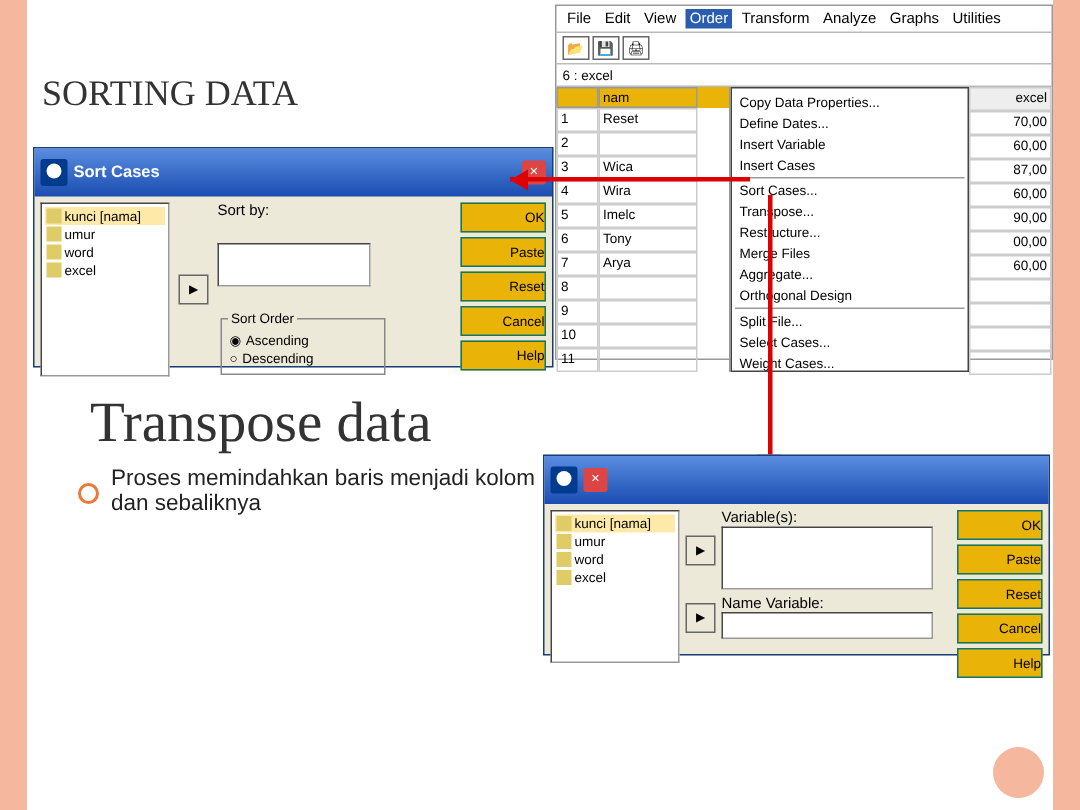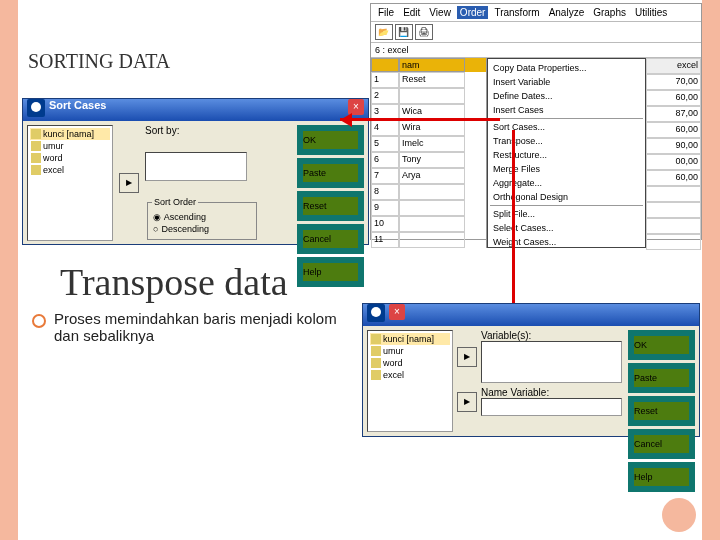--- a/index.html
+++ b/index.html
@@ -1,19 +1,19 @@
 <!DOCTYPE html>
 <html><head>
 <meta charset="utf-8">
 <style>
 body{margin:0;padding:0;width:720px;height:540px;font-family:Arial,sans-serif;background:#fff;position:relative;overflow:hidden}
 .frame{position:absolute;top:0;left:0;right:0;bottom:0;border-left:18px solid #f5b89e;border-right:18px solid #f5b89e}
-.title1{position:absolute;top:50px;left:28px;font-family:Georgia,serif;font-size:20px;color:#333}
+.title1{position:absolute;top:50px;left:28px;font-family:Georgia,serif;font-size:24px;color:#333}
 .title2{position:absolute;top:260px;left:60px;font-family:Georgia,serif;font-size:38px;color:#333}
-.bullet-row{position:absolute;top:310px;left:32px;display:flex;align-items:flex-start;gap:8px;width:310px}
+.bullet-row{position:absolute;top:310px;left:52px;display:flex;align-items:center;gap:8px;width:310px}
 .bullet-icon{width:10px;height:10px;border:2px solid #e87a3a;border-radius:50%;margin-top:4px;flex-shrink:0}
 .bullet-text{font-size:15px;color:#222}
 
 
 .mb{position:absolute;top:3px;left:370px;width:330px;height:235px;border:1px solid #999;background:#fff;font-size:10px}
 .mb-menu{display:flex;gap:3px;padding:2px 4px;border-bottom:1px solid #bbb}
 .mb-menu span{padding:1px 3px}
 .mb-menu .sel{background:#2a5db0;color:#fff}
 .mb-tool{display:flex;gap:2px;padding:2px 4px;border-bottom:1px solid #bbb}
 .mb-tool span{width:16px;height:14px;border:1px solid #666;display:inline-block;font-size:9px;line-height:14px;text-align:center}
@@ -26,39 +26,39 @@
 .mb-grid-row div{border:1px solid #ccc;padding:1px 2px;width:22px;height:12px}
 .mb-grid-row div:nth-child(2){width:60px}
 .mb-col3{width:55px;font-size:9px}
 .mb-col3 div{border:1px solid #ccc;padding:1px 2px;height:12px;text-align:right}
 .mb-dd{flex:1;border:1px solid #444;background:#fff;padding:2px;font-size:9px}
 .mb-dd div{padding:2px 3px;white-space:nowrap}
 .mb-dd hr{margin:1px 0;border:none;border-top:1px solid #999}
 
 
 .sc{position:absolute;top:98px;left:22px;width:345px;height:145px;border:1px solid #1a3d7a;font-size:10px;background:#ece9d8}
-.sc-tbar{background:linear-gradient(#5a8de0,#1a4db0);height:22px;display:flex;padding:0 4px;gap:4px}
+.sc-tbar{background:linear-gradient(#5a8de0,#1a4db0);height:32px;display:flex;align-items:center;padding:0 4px;gap:4px}
 .sc-logo{width:18px;height:18px;background:#003b8e;border-radius:2px;position:relative}
 .sc-logo::after{content:"";position:absolute;width:10px;height:10px;background:#fff;border-radius:50%;top:3px;left:4px}
 .sc-ttl{color:#fff;font-weight:bold;flex:1;font-size:11px}
 .sc-x{width:16px;height:16px;background:#d44;color:#fff;text-align:center;line-height:16px;border-radius:2px;font-size:10px}
 .sc-body{display:flex;padding:4px;gap:6px;height:115px}
 .sc-list{background:#fff;border:1px inset #999;width:80px;height:110px;padding:2px;font-size:9px}
 .sc-list div{display:flex;gap:2px;align-items:center;padding:1px}
 .sc-list .sel{background:#ffe9a8}
 .sc-ico{width:10px;height:10px;background:#e0cc66;display:inline-block}
 .sc-mid{display:flex;flex-direction:column;gap:16px}
 .sc-lbl{font-size:10px}
 .sc-box{background:#fff;border:1px inset #999;width:100px;height:32px}
 .sc-arrow{width:18px;height:18px;border:1px solid #666;background:#ece9d8;text-align:center;line-height:18px;font-size:8px}
 .sc-grp{border:1px solid #888;padding:4px;width:100px;font-size:9px}
 .sc-grp legend{font-size:9px}
 .sc-radio{display:flex;align-items:center;gap:3px;padding:1px}
 .sc-btns{display:flex;flex-direction:column;gap:3px;margin-left:auto}
-.sc-btn{width:55px;height:18px;border:6px solid #0f766e;background:#4d7c0f;font-size:9px;text-align:left;line-height:18px}
+.sc-btn{width:55px;height:18px;border:1px solid #0f766e;background:#eab308;font-size:9px;text-align:right;line-height:18px}
 
 
 .tp{position:absolute;top:303px;left:362px;width:336px;height:132px;border:1px solid #1a3d7a;font-size:10px;background:#ece9d8}
 .tp-body{display:flex;padding:4px;gap:4px;height:102px}
 .tp-list{background:#fff;border:1px inset #999;width:80px;height:96px;padding:2px;font-size:9px}
 .tp-list div{display:flex;gap:2px;align-items:center;padding:1px}
 .tp-list .sel{background:#ffe9a8}
 .tp-mid{display:flex;flex-direction:column;gap:4px;width:165px}
 .tp-rw{display:flex;align-items:center;gap:4px}
 .tp-box{background:#fff;border:1px inset #999;height:40px;flex:1}
@@ -147,22 +147,22 @@
             <div></div>
           </div>
         <div class="mb-grid-row">
             <div>11</div>
             <div></div>
           </div>
       </div>
     </div>
     <div class="mb-dd">
       <div>Copy Data Properties...</div>
+      <div>Define Dates...</div>
       <div>Insert Variable</div>
-      <div>Define Dates...</div>
       <div>Insert Cases</div>
       <hr>
       <div>Sort Cases...</div>
       <div>Transpose...</div>
       <div>Restructure...</div>
       <div>Merge Files</div>
       <div>Aggregate...</div>
       <div>Orthogonal Design</div>
       <hr>
       <div>Split File...</div>

